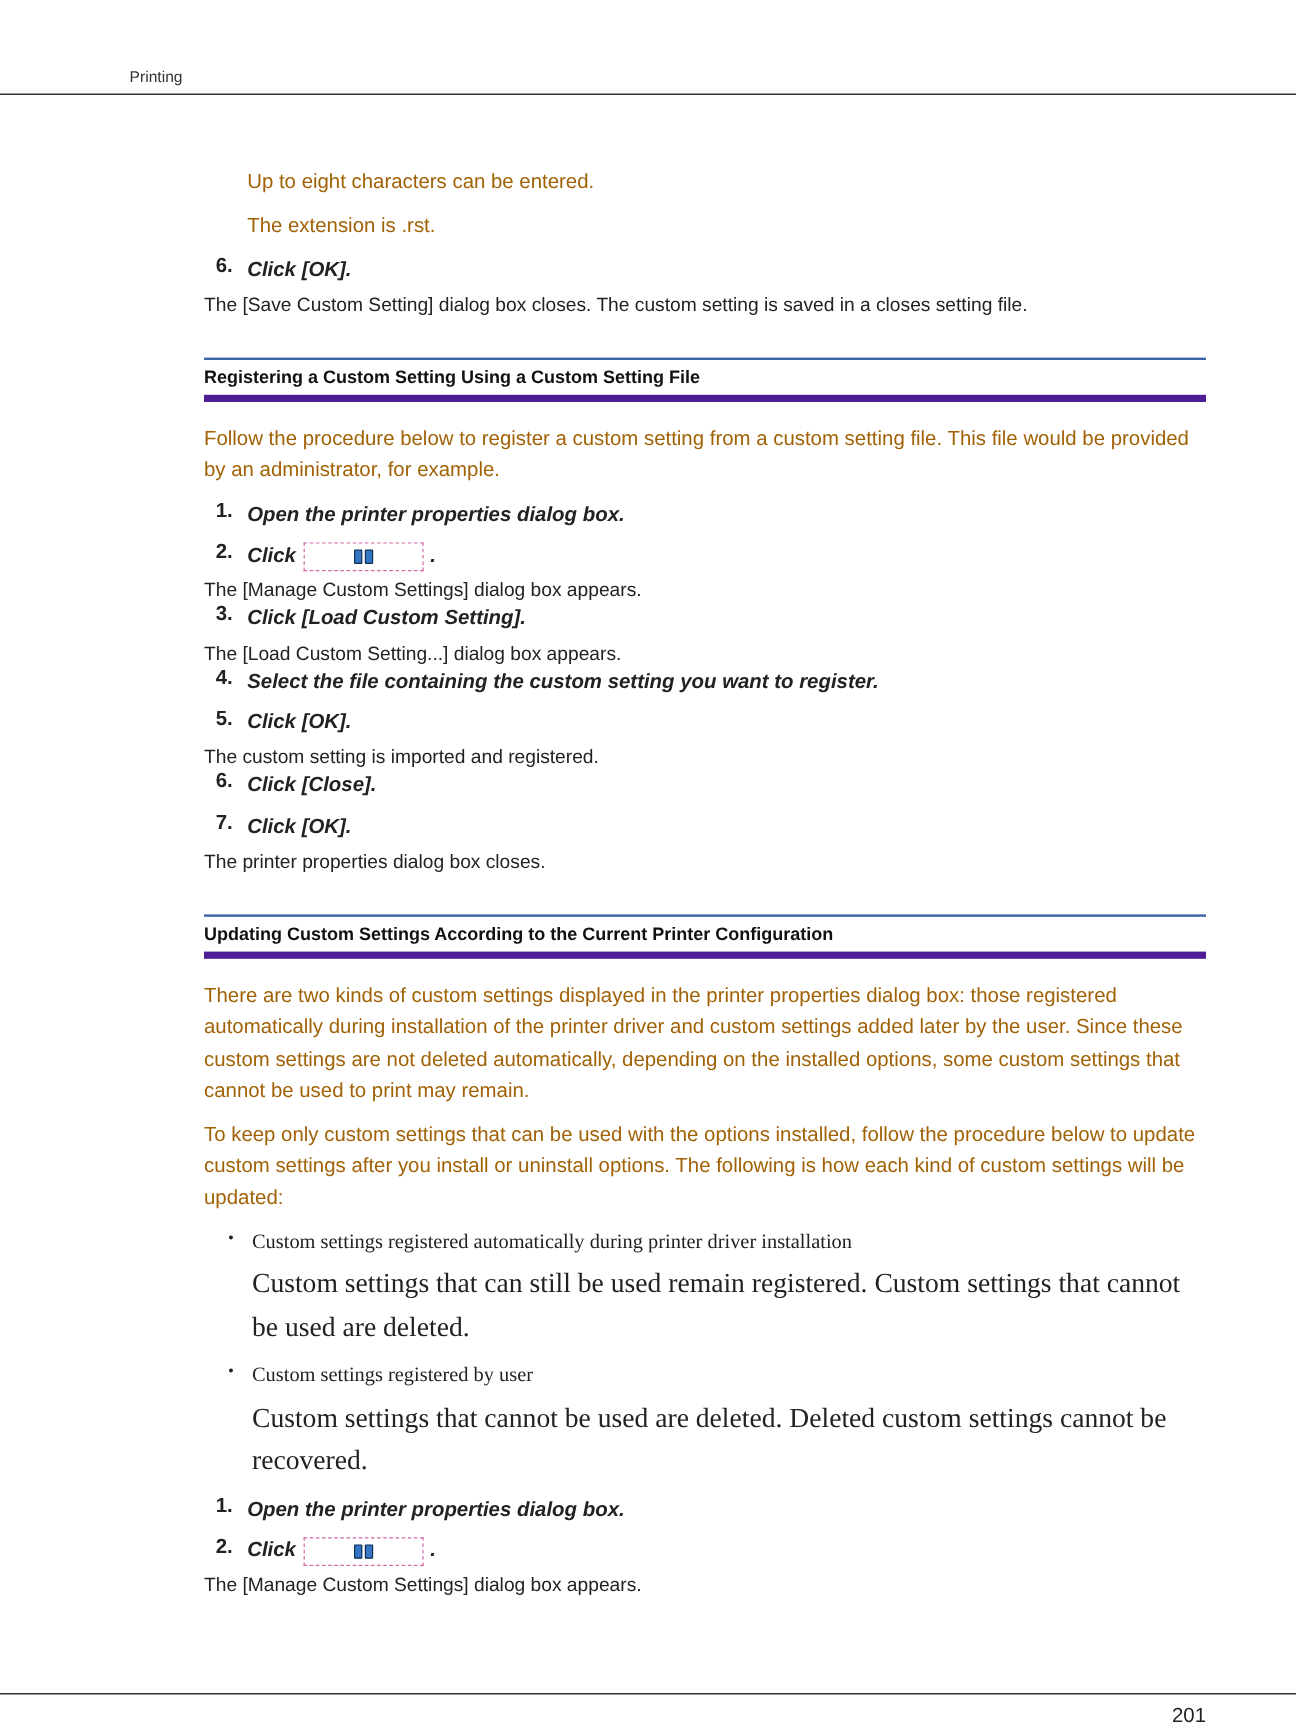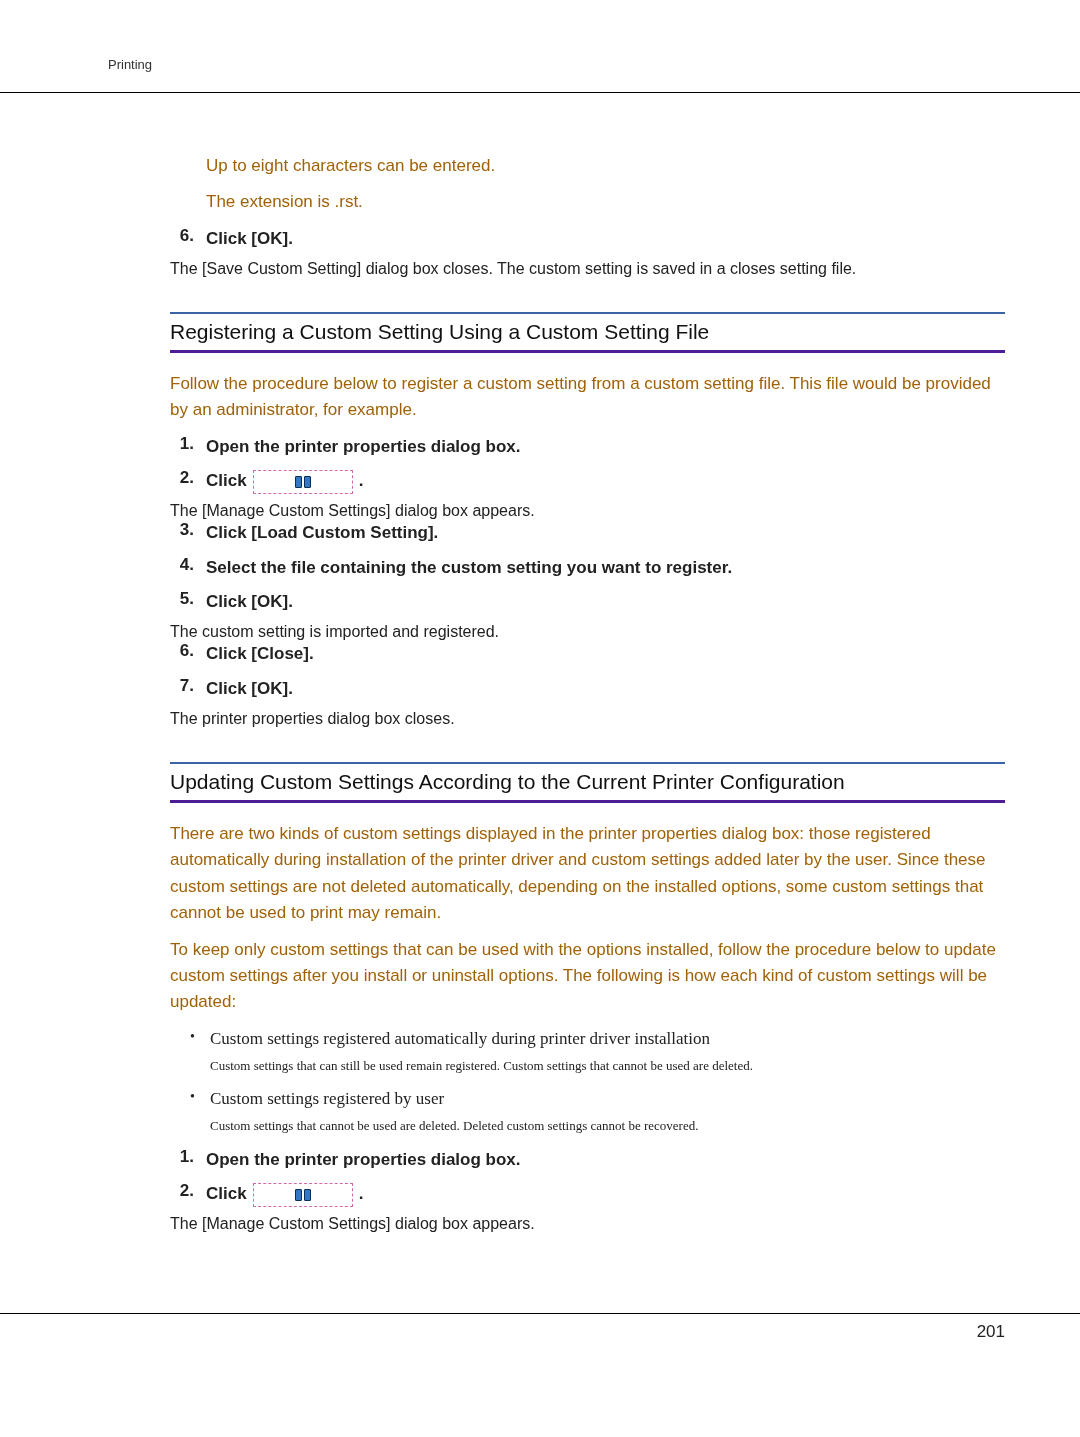--- a/index.html
+++ b/index.html
@@ -1,31 +1,31 @@
 <!DOCTYPE html>
 <html><head>
 <meta charset="utf-8">
 <style>
   * { box-sizing: border-box; margin: 0; padding: 0; }
   html, body { width: 1080px; background: #fff; font-family: "Arial", "Helvetica", sans-serif; color: #222; }
   .page { width: 1080px; padding: 55px 0 0 0; }
-  .header-area { padding: 0 75px 19px 108px; border-bottom: 1px solid #000; }
+  .header-area { padding: 0 75px 5px 108px; border-bottom: 1px solid #000; }
   .header-label { font-size: 13px; color: #333; }
   .content { padding: 60px 75px 0 170px; }
   .indent1 { padding-left: 36px; }
   .para { font-size: 17px; line-height: 1.55; margin-bottom: 10px; color: #a16207; }
   .ol { list-style: none; padding: 0; margin: 0; }
   .ol > li { display: flex; margin-bottom: 8px; }
   .ol .num { width: 36px; flex-shrink: 0; font-size: 17px; font-weight: bold; text-align: right; padding-right: 12px; }
-  .ol .txt { font-size: 17px; font-weight: bold; line-height: 1.55; }
-  .section-title { font-size: 21px; font-weight: normal; color: #111; border-top: 2px solid #3b64a6; border-bottom: 3px solid #4c1d95; padding: 6px 0 6px 0; margin: 34px 0 18px 0; }
+  .ol .txt { font-size: 17px; font-weight: bold; line-height: 1.55; font-style: italic; }
+  .section-title { font-size: 15px; font-weight: bold; color: #111; border-top: 2px solid #3b64a6; border-bottom: 6px solid #4c1d95; padding: 6px 0 6px 0; margin: 34px 0 18px 0; }
   .bullets { list-style: none; padding: 0; margin-left: 20px; font-family: Liberation Serif, serif; }
   .bullets li { position: relative; padding-left: 20px; font-size: 17px; line-height: 1.55; margin-bottom: 4px; }
   .bullets li::before { content: "•"; position: absolute; left: 0; top: 0; font-size: 14px; }
-  .bullets .bsub { padding-left: 20px; margin-left: 0; font-size: 13px; line-height: 1.55; margin-bottom: 10px; }
+  .bullets .bsub { padding-left: 20px; margin-left: 0; font-size: 23px; line-height: 1.55; margin-bottom: 10px; }
   .click-row { display: flex; align-items: flex-end; gap: 6px; }
   .icon-btn { display: inline-flex; align-items: center; justify-content: center; width: 100px; height: 24px; border: 1px dashed #d46aa8; background: #fff; padding: 1px; vertical-align: middle; }
   .icon-inner { width: 22px; height: 18px; display: flex; align-items: center; justify-content: center; gap: 2px; }
   .icon-part { width: 7px; height: 12px; background: #3576c4; border: 1px solid #0b2e55; border-radius: 1px; }
   .footer { margin-top: 80px; padding: 8px 75px 30px 108px; border-top: 1px solid #000; text-align: right; font-size: 17px; }
 </style>
 </head>
 <body>
 
 <div class="page">
@@ -72,20 +72,21 @@
       </li>
     </ol>
     <p class="sub">The [Manage Custom Settings] dialog box appears.</p>
 
     <ol class="ol">
       <li>
         <span class="num">3.</span>
         <span class="txt">Click [Load Custom Setting].</span>
       </li>
     </ol>
+    <p class="sub">The [Load Custom Setting...] dialog box appears.</p>
 
     <ol class="ol">
       <li>
         <span class="num">4.</span>
         <span class="txt">Select the file containing the custom setting you want to register.</span>
       </li>
       <li>
         <span class="num">5.</span>
         <span class="txt">Click [OK].</span>
       </li>

